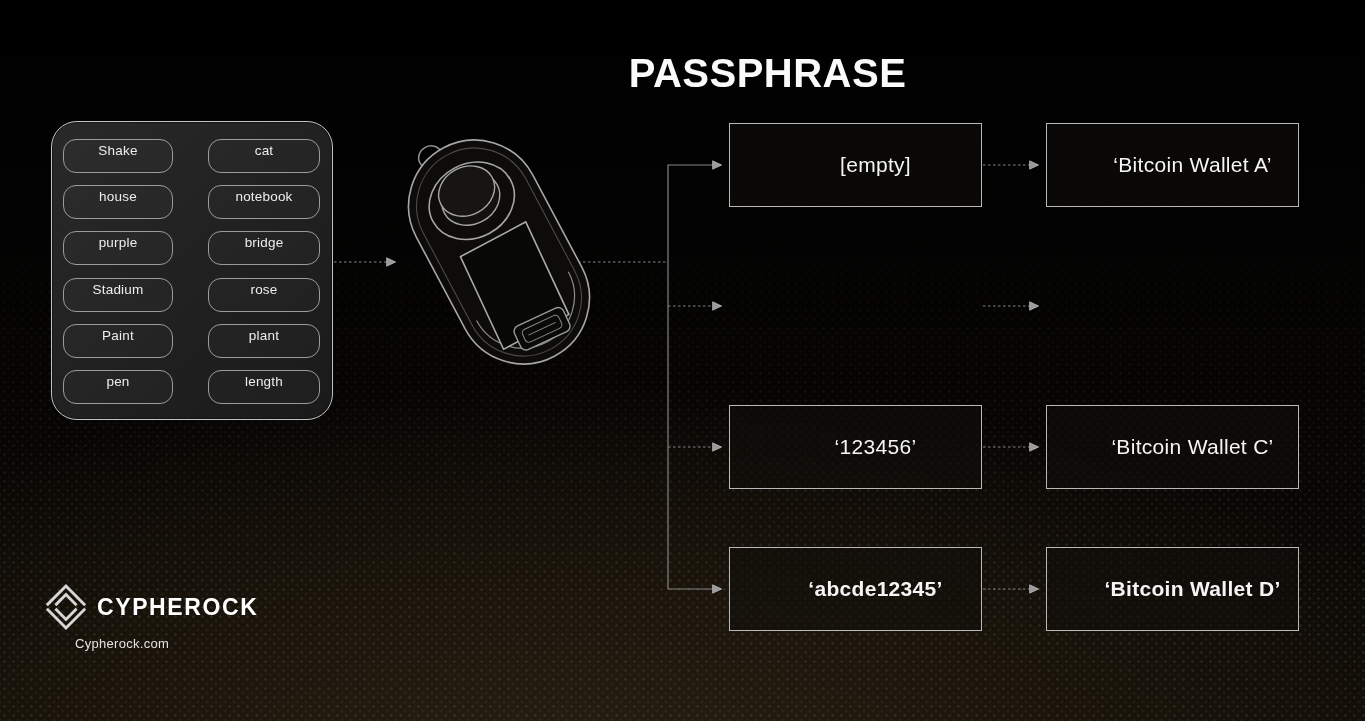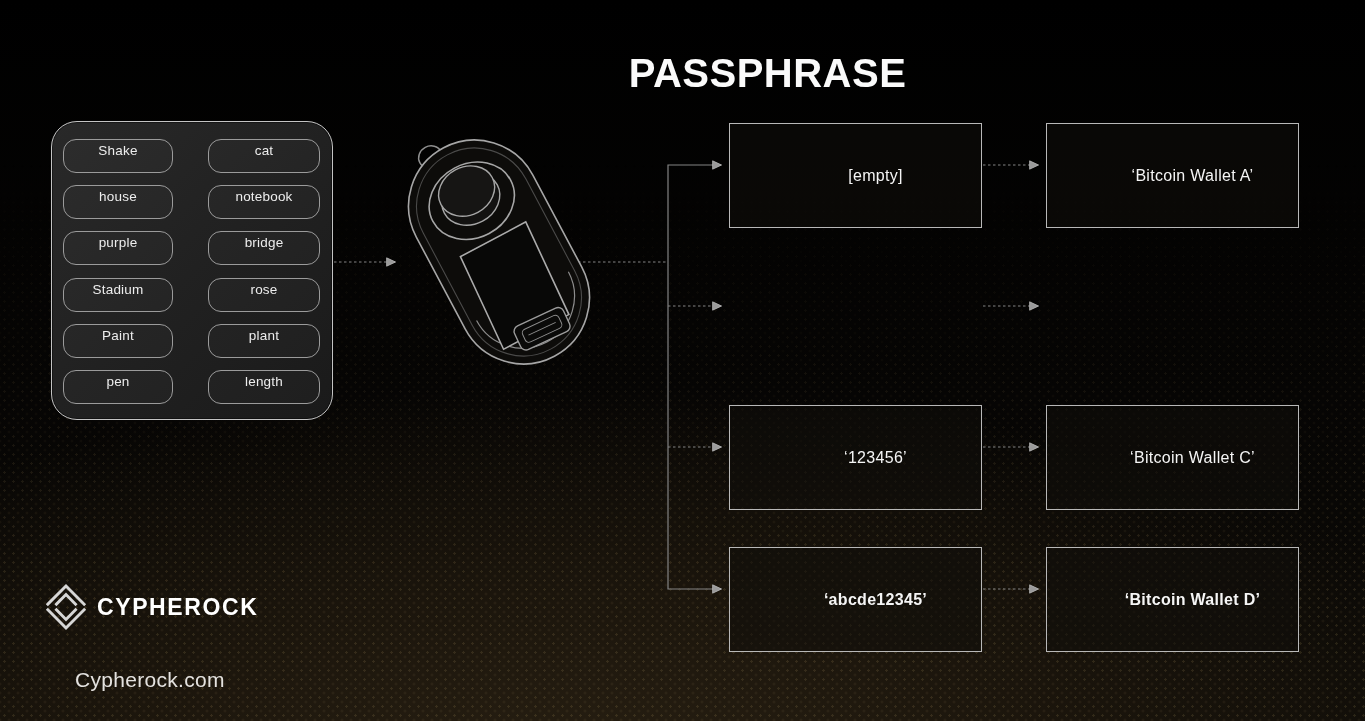--- a/index.html
+++ b/index.html
@@ -44,43 +44,43 @@
   .pill-col.col1 { left:11px;  width:110px; }
   .pill-col.col2 { left:156px; width:112px; }
   .pill {
     height:34px; line-height:22px; border:1px solid #9b9b9b; border-radius:13px;
     text-align:center; color:#ededed; font-size:13.5px; letter-spacing:0.2px;
     background:rgba(255,255,255,0.02);
   }
 
   
   .flow-box {
-    position:absolute; z-index:3; height:105px;
+    position:absolute; z-index:3; height:84px;
     border:1.5px solid #b8b8b8; background:rgba(17,15,11,0.55);
     display:flex; align-items:center; justify-content:center;
-    color:#f5f5f5; font-size:16px; letter-spacing:0.3px;padding-left:40px;
+    color:#f5f5f5; font-size:21px; letter-spacing:0.3px;padding-left:40px;
   }
   .pass-box   { left:729px;  width:253px; }
   .wallet-box { left:1046px; width:253px; }
   .row-0 { top:123px; } .row-1 { top:264px; } .row-2 { top:405px; } .row-3 { top:547px;font-weight:bold; }
 
   
   .diagram-svg { position:absolute; inset:0; z-index:2; pointer-events:none; }
 
   
   .brand-row {
     position:absolute; z-index:3; left:45px; top:584px;
     display:flex; align-items:center; gap:10px;
   }
   .brand-name {
     color:#ffffff; font-size:23px; font-weight:800; letter-spacing:1.6px;
   }
   .website {
     position:absolute; z-index:3; left:75px; top:636px;
-    color:#e4e2df; font-size:21px; letter-spacing:0.3px;margin-top:32px;
+    color:#e4e2df; font-size:13px; letter-spacing:0.3px;
   }
 </style>
 </head>
 <body>
 
 <div class="canvas">
 
   <div class="title">PASSPHRASE</div>
 
   <svg class="diagram-svg" width="1365" height="721" viewBox="0 0 1365 721">

